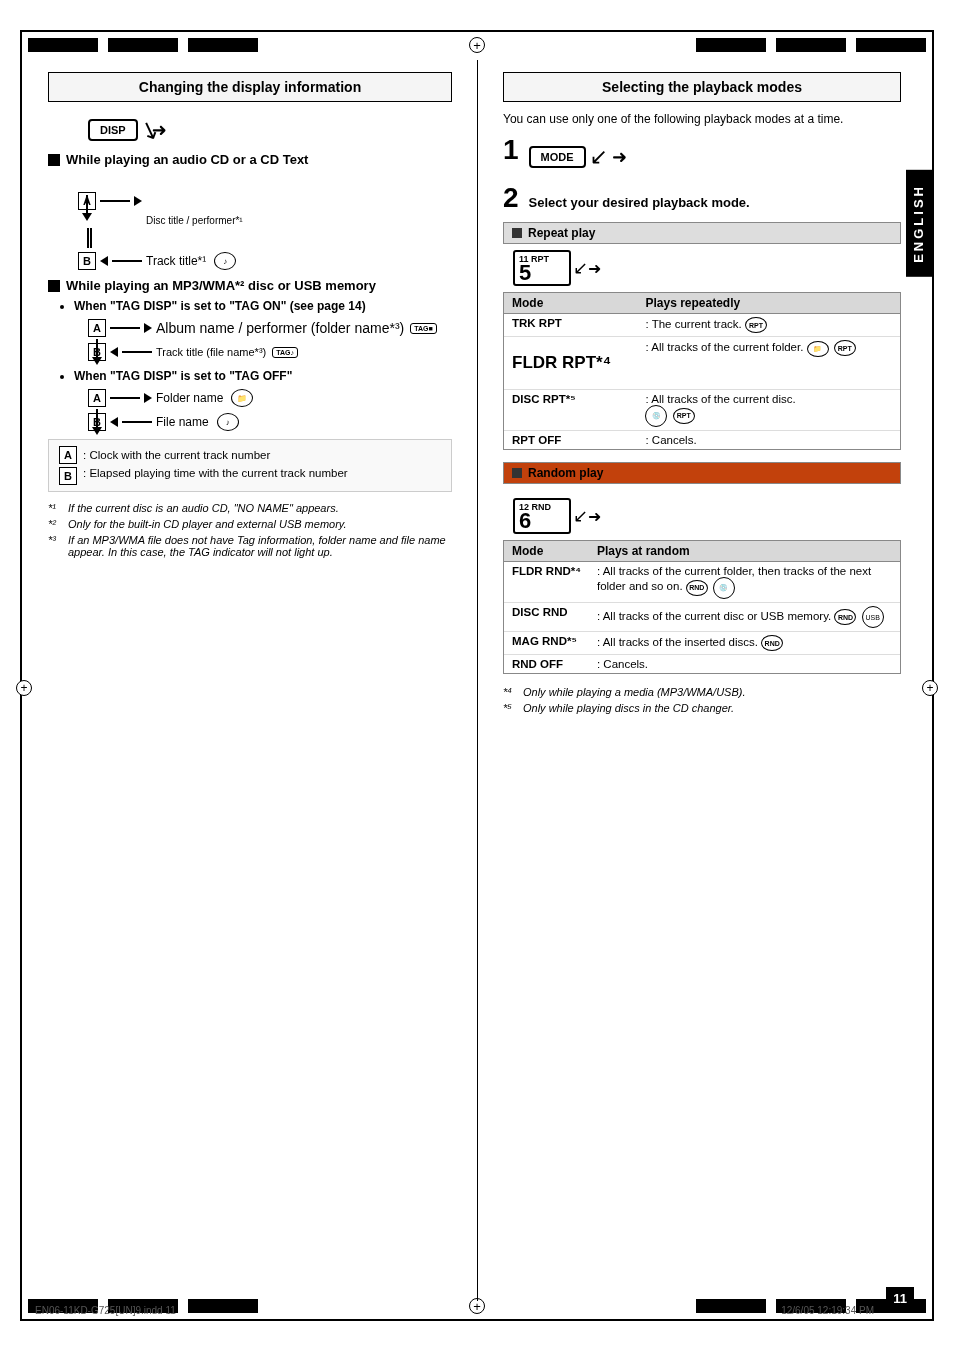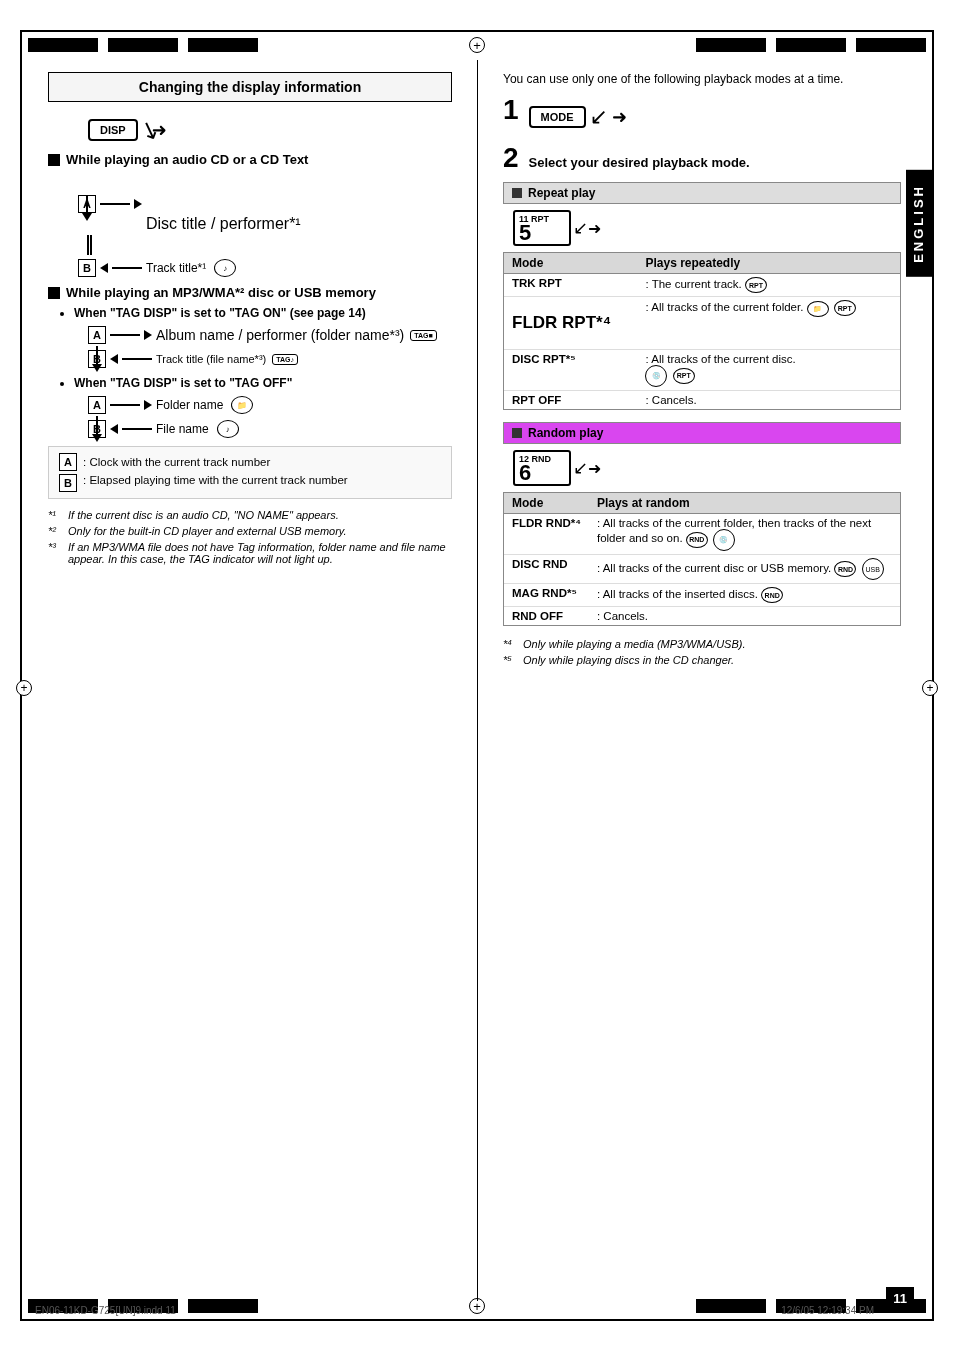--- a/index.html
+++ b/index.html
@@ -137,21 +137,21 @@
   <div class="subsection-heading">
     <span>While playing an audio CD or a CD Text</span>
   </div>
 
   <div style="margin:8px 0 8px 30px;position:relative;">
 
     <div style="display:flex;align-items:center;gap:4px;margin-bottom:2px;">
       <div style="border:1.5px solid #000;width:18px;height:18px;display:flex;align-items:center;justify-content:center;font-weight:bold;font-size:11px;">A</div>
       <div style="width:30px;height:2px;background:#000;"></div>
       <div style="width:0;height:0;border-top:5px solid transparent;border-bottom:5px solid transparent;border-left:8px solid #000;"></div>
-      <span style="font-size:16px;margin-top:40px;">Disc title / performer*¹</span>
+      <span style="font-size:10px;margin-top:40px;">Disc title / performer*¹</span>
     </div>
 
     <div style="display:flex;margin-left:8px;">
       <div style="width:2px;height:20px;background:#000;margin-left:1px;"></div>
       <div style="width:2px;height:20px;background:#000;margin-left:1px;"></div>
     </div>
 
     <div style="position:absolute;left:8px;top:20px;width:2px;height:20px;background:#000;"></div>
     <div style="position:absolute;left:4px;top:38px;width:0;height:0;border-left:5px solid transparent;border-right:5px solid transparent;border-top:8px solid #000;"></div>
 
@@ -249,20 +249,23 @@
     <div style="display:flex;margin-bottom:4px;font-size:11px;font-style:italic;">
       <span style="min-width:20px;">*³</span>
       <span>If an MP3/WMA file does not have Tag information, folder name and file name appear. In this case, the TAG indicator will not light up.</span>
     </div>
   </div>
 
 </div>
 
 <div style="position:absolute;top:62px;left:485px;right:35px;padding:10px 18px;">
 
+  <div style="border:1.5px solid #000;padding:6px 12px;background:#f5f5f5;margin-bottom:10px;text-align:center;">
+    <span style="font-size:14px;font-weight:bold;">Selecting the playback modes</span>
+  </div>
 
   <p style="font-size:12px;margin-bottom:10px;">You can use only one of the following playback modes at a time.</p>
 
   <div style="display:flex;align-items:flex-start;margin-bottom:12px;">
     <span style="font-size:28px;font-weight:bold;margin-right:10px;line-height:1;">1</span>
     <div style="display:flex;align-items:center;gap:4px;margin-top:8px;">
       <div style="border:2px solid #000;border-radius:4px;padding:3px 10px;font-size:11px;font-weight:bold;background:#fff;">MODE</div>
       <div style="font-size:22px;color:#000;">↙</div>
       <div style="font-size:18px;">➜</div>
     </div>
@@ -325,21 +328,21 @@
             <td style="padding:3px 8px;font-size:11.5px;font-weight:bold;white-space:nowrap;vertical-align:top;">RPT OFF</td>
             <td style="padding:3px 8px;font-size:11.5px;vertical-align:top;">: Cancels.</td>
           </tr>
         </tbody>
       </table>
     </div>
   </div>
 
   <div style="margin-bottom:12px;">
 
-    <div style="background:#d946ef;border:1px solid #888;padding:3px 8px;font-size:12px;font-weight:bold;display:flex;align-items:center;margin-bottom:6px;">
+    <div style="background:#c2410c;border:1px solid #888;padding:3px 8px;font-size:12px;font-weight:bold;display:flex;align-items:center;margin-bottom:14px;">
       <div style="width:10px;height:10px;background:#333;display:inline-block;margin-right:6px;"></div>
       <span>Random play</span>
     </div>
 
     <div style="display:flex;align-items:center;margin-left:10px;margin-bottom:6px;">
       <div style="border:2px solid #000;border-radius:3px;width:58px;height:36px;display:flex;flex-direction:column;align-items:flex-start;justify-content:flex-start;position:relative;background:#fff;padding:2px 4px;">
         <span style="font-size:9px;font-weight:bold;">12  RND</span>
         <span style="font-size:22px;font-weight:bold;line-height:1;margin-top:-2px;">6</span>
       </div>
       <div style="font-size:18px;margin-left:2px;">↙</div>

